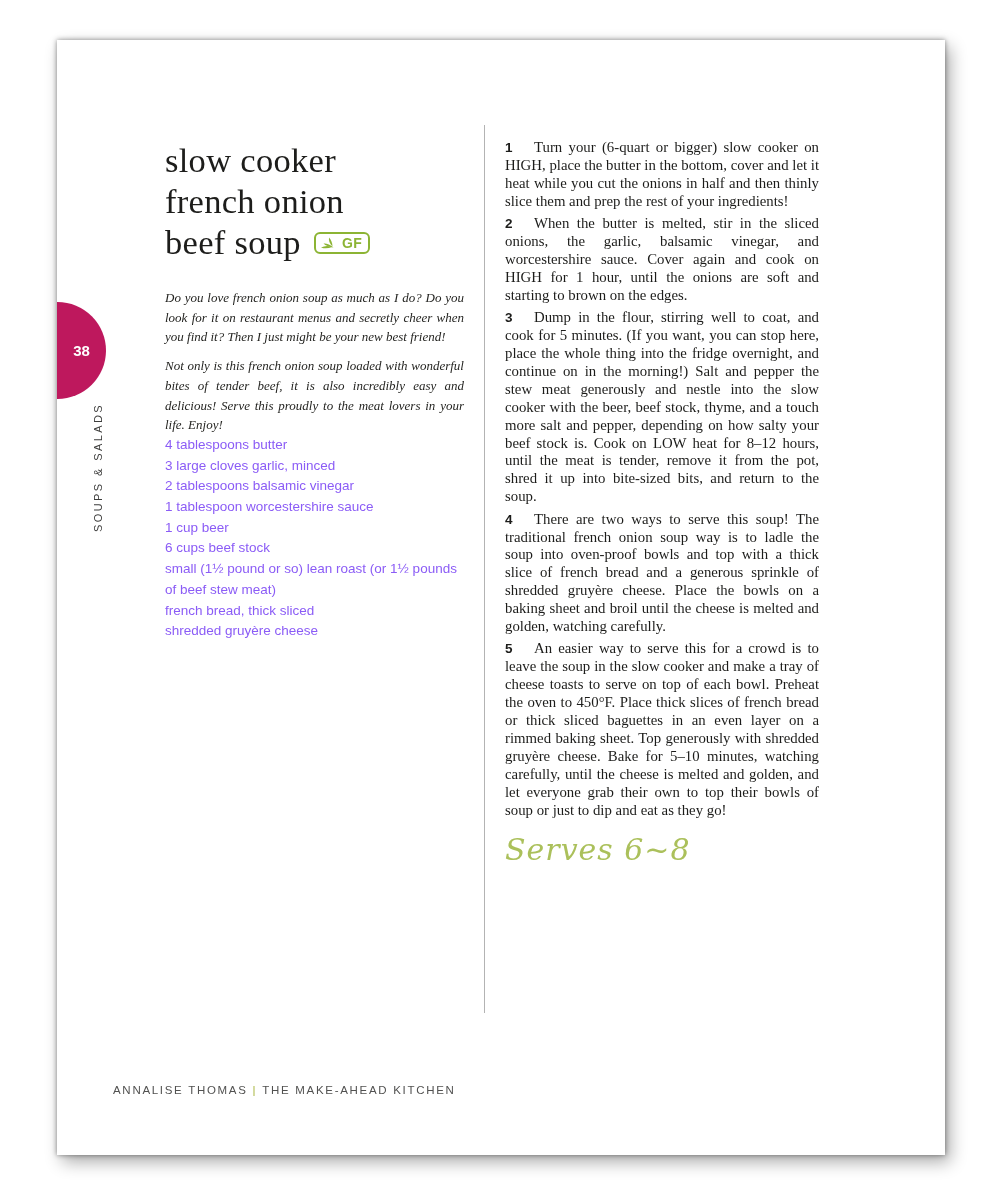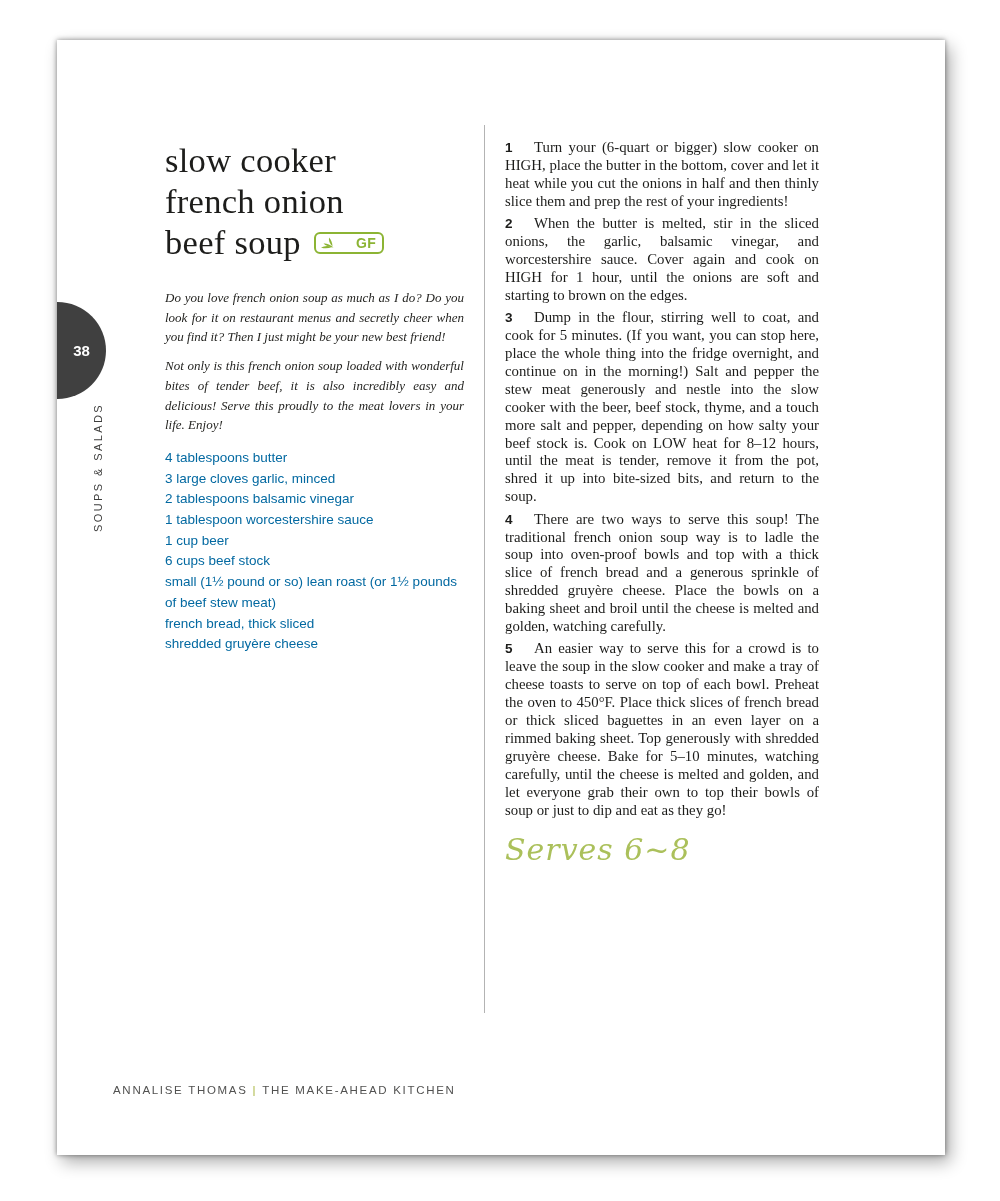--- a/index.html
+++ b/index.html
@@ -6,51 +6,51 @@
   html,body { width:1000px; height:1201px; background:#ffffff; overflow:hidden;
               font-family:"Liberation Serif", serif; }
   .canvas { position:relative; width:1000px; height:1201px; }
 
   .sheet { position:absolute; left:57px; top:40px; width:888px; height:1115px;
            background:#ffffff;
            box-shadow:0 0 5px rgba(0,0,0,.45), 5px 7px 16px rgba(0,0,0,.33); }
 
   
   .page-badge { position:absolute; left:0; top:262px; width:49px; height:97px;
-                background:#404040; border-radius:0 49px 49px 0;
+                background:#be185d; border-radius:0 49px 49px 0;
                 display:flex; align-items:center; justify-content:center; }
   .page-badge span { color:#ffffff; font-family:"Liberation Sans", sans-serif;
                      font-weight:bold; font-size:15px; }
 
   
   .section-label { position:absolute; left:35px; top:360px; height:132px;
                    writing-mode:vertical-rl; transform:rotate(180deg);
                    font-family:"Liberation Sans", sans-serif; font-size:11px;
                    letter-spacing:2.4px; color:#3d3d3c; white-space:nowrap; }
 
   .divider { position:absolute; left:427px; top:85px; width:1px; height:888px;
              background:#b3b3b3; }
 
   
   .left-col { position:absolute; left:108px; top:100px; width:299px; }
   .recipe-title { font-size:34.5px; line-height:41px; font-weight:normal;
                   color:#1d1d1b; letter-spacing:.3px; }
-  .gf-badge { display:inline-flex; align-items:center; gap:20px;
+  .gf-badge { display:inline-flex; align-items:center; gap:6px;
               border:2px solid #8cb434; border-radius:6px;
               padding:2px 6px 2px 4px; margin-left:13px;
               position:relative; top:-5px; }
   .gf-badge .gf-text { font-family:"Liberation Sans", sans-serif;
                        font-weight:bold; font-size:14px; color:#8cb434;
                        line-height:14px; letter-spacing:.5px; }
   .intro { margin-top:25px; }
   .intro p { font-style:italic; font-size:13px; line-height:19.7px;
              text-align:justify; color:#252522; }
   .intro p + p { margin-top:9px; }
-  .ingredients { margin-top:13px; font-family:"Liberation Sans", sans-serif;
-                 font-size:13.5px; line-height:20.7px; color:#0369a1; }
+  .ingredients { font-family:"Liberation Sans", sans-serif;
+                 font-size:13.5px; line-height:20.7px; color:#8b5cf6; }
 
   
   .right-col { position:absolute; left:448px; top:99px; width:314px; }
   .step { font-size:14.8px; line-height:17.9px; text-align:justify;
           color:#1c1c1a; margin-bottom:4.5px; }
   .step-num { display:inline-block; width:29px;
               font-family:"Liberation Sans", sans-serif; font-weight:bold;
               font-size:13.5px; color:#1c1c1a; }
   .serves { margin-top:12px; font-family:"DejaVu Serif", serif;
             font-style:italic; font-size:30px; color:#abc05b;

